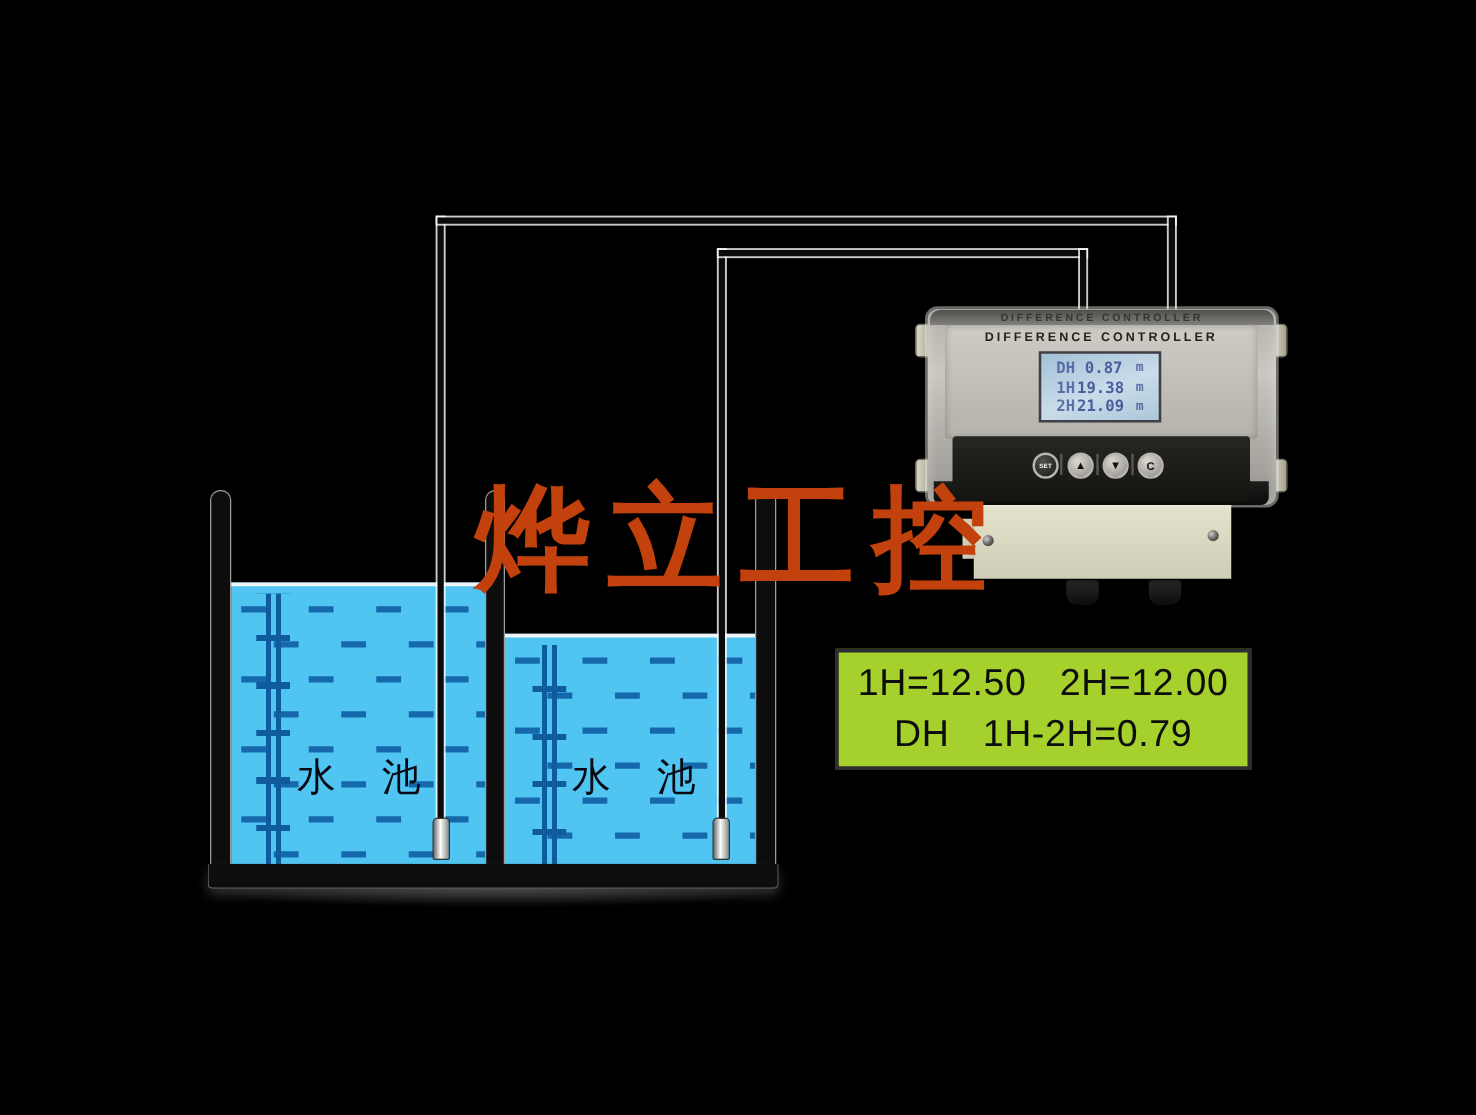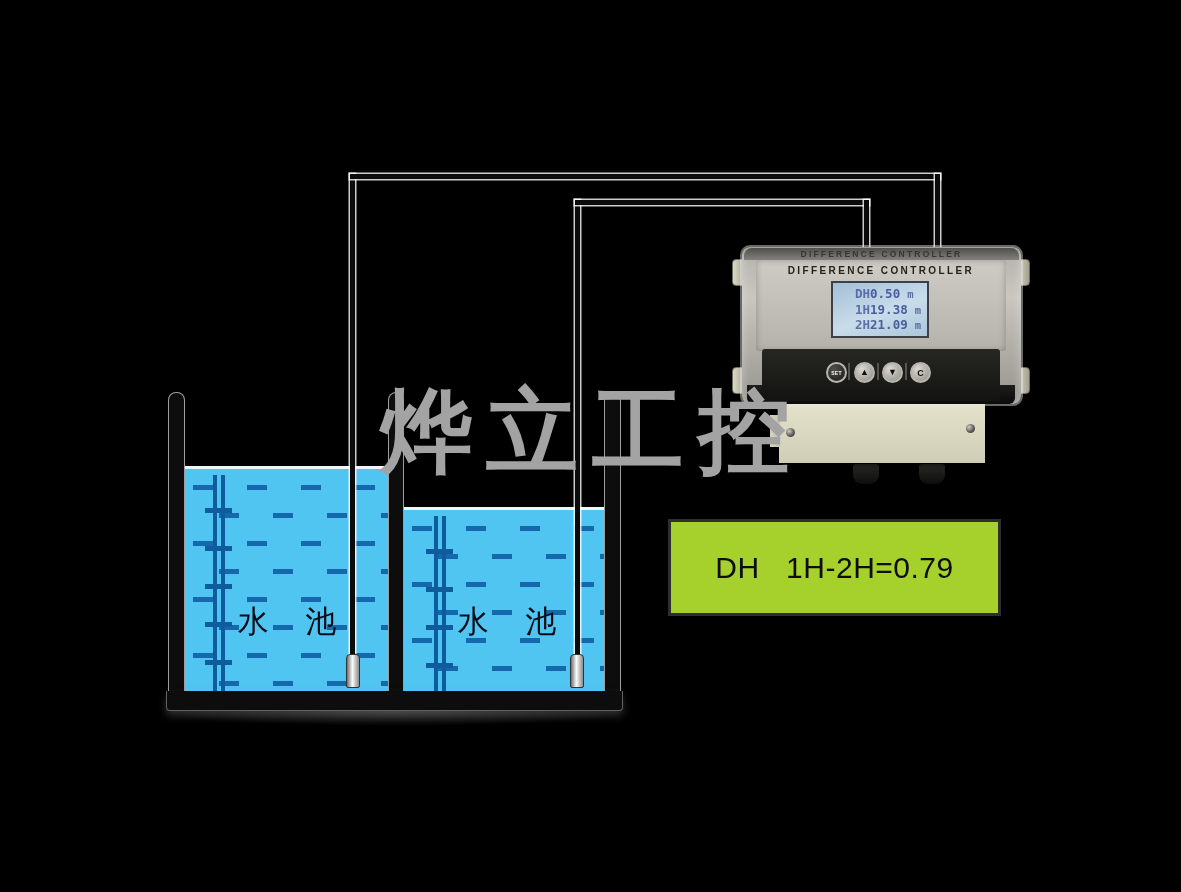--- a/index.html
+++ b/index.html
@@ -48,21 +48,21 @@
   .cover-topband{position:absolute;left:744px;top:248px;width:275px;height:12px;z-index:6;
     background:linear-gradient(180deg,#504f4b,#82807b);border-radius:8px 8px 0 0;
     display:flex;align-items:center;justify-content:center;}
   .embossed{font-size:8.5px;font-weight:bold;letter-spacing:2.2px;color:#2e2e2a;opacity:.85;}
   .face{position:absolute;left:756px;top:260px;width:250px;height:91px;z-index:6;border-radius:3px;
     background:linear-gradient(180deg,#ceccc5,#b4b2ab);box-shadow:inset 0 0 6px rgba(80,80,75,.45);}
   .ctl-title{position:absolute;left:756px;top:265px;width:250px;text-align:center;z-index:7;
     font-size:10px;font-weight:bold;letter-spacing:2.4px;color:#23231d;}
   .lcd{position:absolute;left:831px;top:281px;width:98px;height:57px;z-index:7;box-sizing:border-box;
     border:2px solid #3f3f47;background:linear-gradient(160deg,#a3c0d6,#c9dcea 55%,#abc7da);
-    display:flex;flex-direction:column;justify-content:space-evenly;padding:2px 22px;
+    display:flex;flex-direction:column;justify-content:space-evenly;padding:2px 12px;
     font-family:"DejaVu Sans Mono",monospace;font-weight:bold;color:#4a5e9e;font-size:12.5px;}
   .lcd-row{display:flex;align-items:center;line-height:14px;}
   .lcd-label{width:19px;opacity:.85;}
   .lcd-value{flex:1;text-align:right;padding-right:7px;}
   .lcd-unit{width:10px;text-align:right;font-size:10.5px;opacity:.85;}
   .cover-bottom{position:absolute;left:747px;top:385px;width:268px;height:19px;z-index:6;
     background:linear-gradient(180deg,#1d1d1b,#0b0b09);border-radius:0 0 6px 6px;}
   .keypad{position:absolute;left:762px;top:349px;width:238px;height:52px;z-index:7;border-radius:3px;
     background:linear-gradient(180deg,#262622,#131311);}
   .btn{position:absolute;width:17px;height:17px;border-radius:50%;border:2px solid #b7b5ae;z-index:8;
@@ -82,21 +82,21 @@
   .gland{position:absolute;top:461px;width:26px;height:23px;z-index:3;border-radius:3px 3px 9px 9px;
     background:linear-gradient(180deg,#2c2c2a,#0d0d0b);box-shadow:inset 0 3px 0 #000;}
 
   
   .readout{position:absolute;left:668px;top:519px;width:333px;height:97px;z-index:5;box-sizing:border-box;
     background:#a6d02b;border:3px solid #2e2e2e;box-shadow:0 6px 7px rgba(0,0,0,.8), -3px 3px 4px rgba(0,0,0,.55);
     display:flex;flex-direction:column;justify-content:space-evenly;align-items:center;}
   .readout-line{font-size:30px;color:#0d0d0d;white-space:pre;letter-spacing:.5px;line-height:34px;}
 
   
-  .watermark{position:absolute;left:380px;top:383px;z-index:9;color:#a3a3a3;font-weight:700;
+  .watermark{position:absolute;left:380px;top:383px;z-index:9;color:#c2410c;font-weight:700;
     font-size:92px;line-height:1.05;letter-spacing:14px;white-space:nowrap;}
 </style>
 </head>
 <body>
 
 <div class="canvas">
 
   <div class="tank-shadow"></div>
 
   <div class="water" style="left:185px;top:466px;width:203px;height:226px;">
@@ -139,21 +139,21 @@
   <div class="cover"></div>
   <div class="cover-topband">
     <span class="embossed">DIFFERENCE CONTROLLER</span>
   </div>
   <div class="face"></div>
   <div class="ctl-title">DIFFERENCE CONTROLLER</div>
 
   <div class="lcd">
     <div class="lcd-row">
       <span class="lcd-label">DH</span>
-      <span class="lcd-value">0.50</span>
+      <span class="lcd-value">0.87</span>
       <span class="lcd-unit">m</span>
     </div>
     <div class="lcd-row">
       <span class="lcd-label">1H</span>
       <span class="lcd-value">19.38</span>
       <span class="lcd-unit">m</span>
     </div>
     <div class="lcd-row">
       <span class="lcd-label">2H</span>
       <span class="lcd-value">21.09</span>
@@ -166,18 +166,19 @@
 
   <div class="btn btn-dark" style="left:826px;top:362px;">SET</div>
   <div class="sep" style="left:848px;"></div>
   <div class="btn btn-lite btn-arrow" style="left:854px;top:362px;">▲</div>
   <div class="sep" style="left:877px;"></div>
   <div class="btn btn-lite btn-arrow" style="left:882px;top:362px;">▼</div>
   <div class="sep" style="left:905px;"></div>
   <div class="btn btn-lite" style="left:910px;top:362px;">C</div>
 
   <div class="readout">
+    <div class="readout-line">1H=12.50   2H=12.00</div>
     <div class="readout-line">DH   1H-2H=0.79</div>
   </div>
 
   <div class="watermark">烨立工控</div>
 
 </div>
 
 </body></html>

